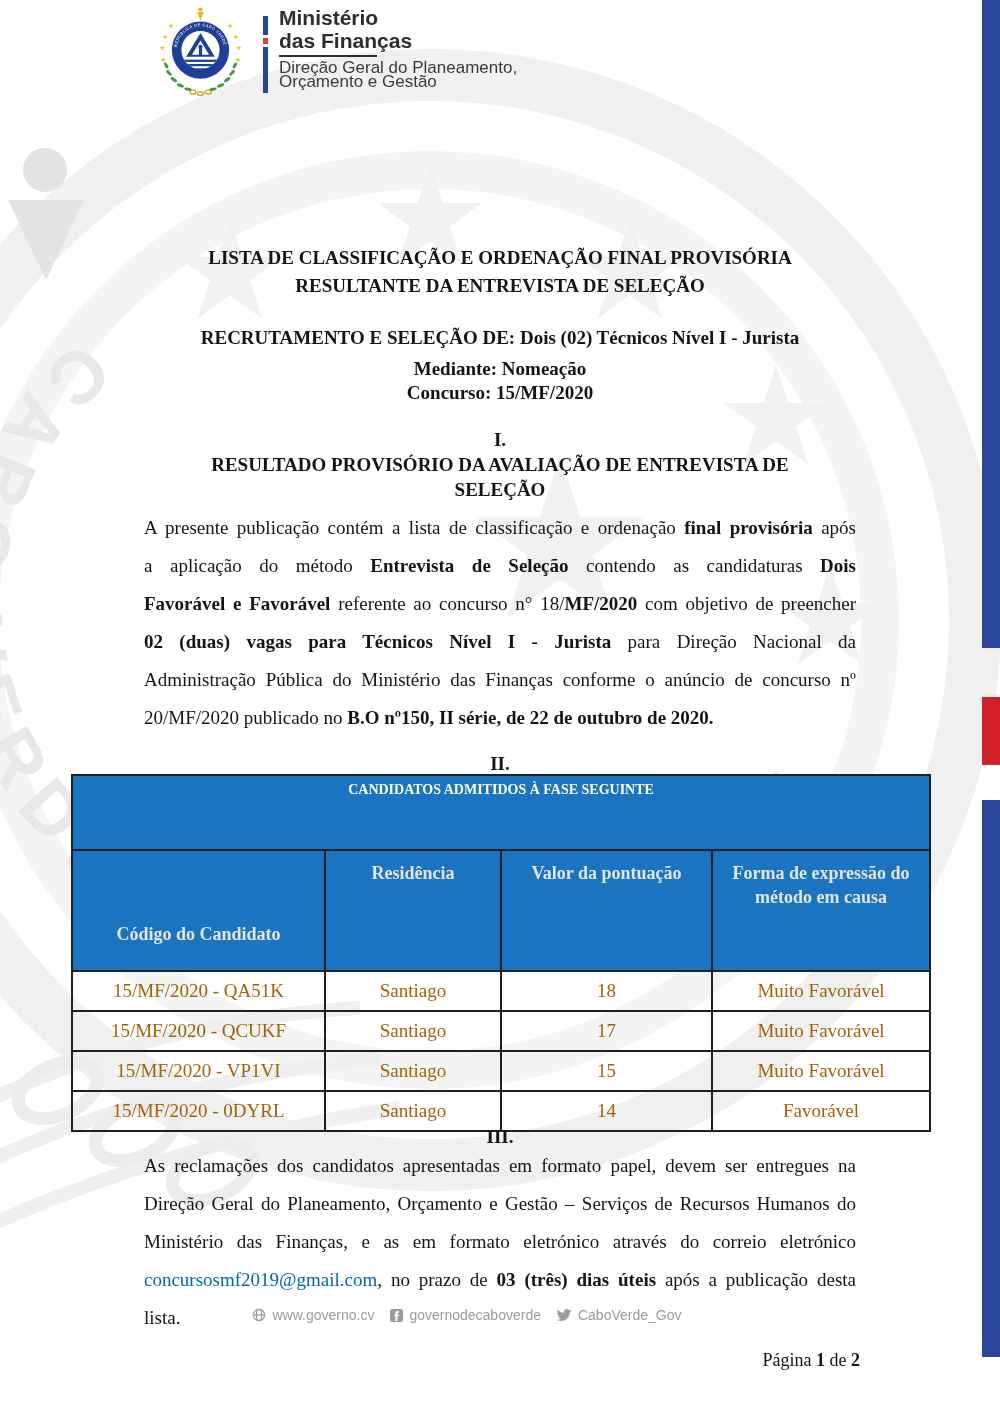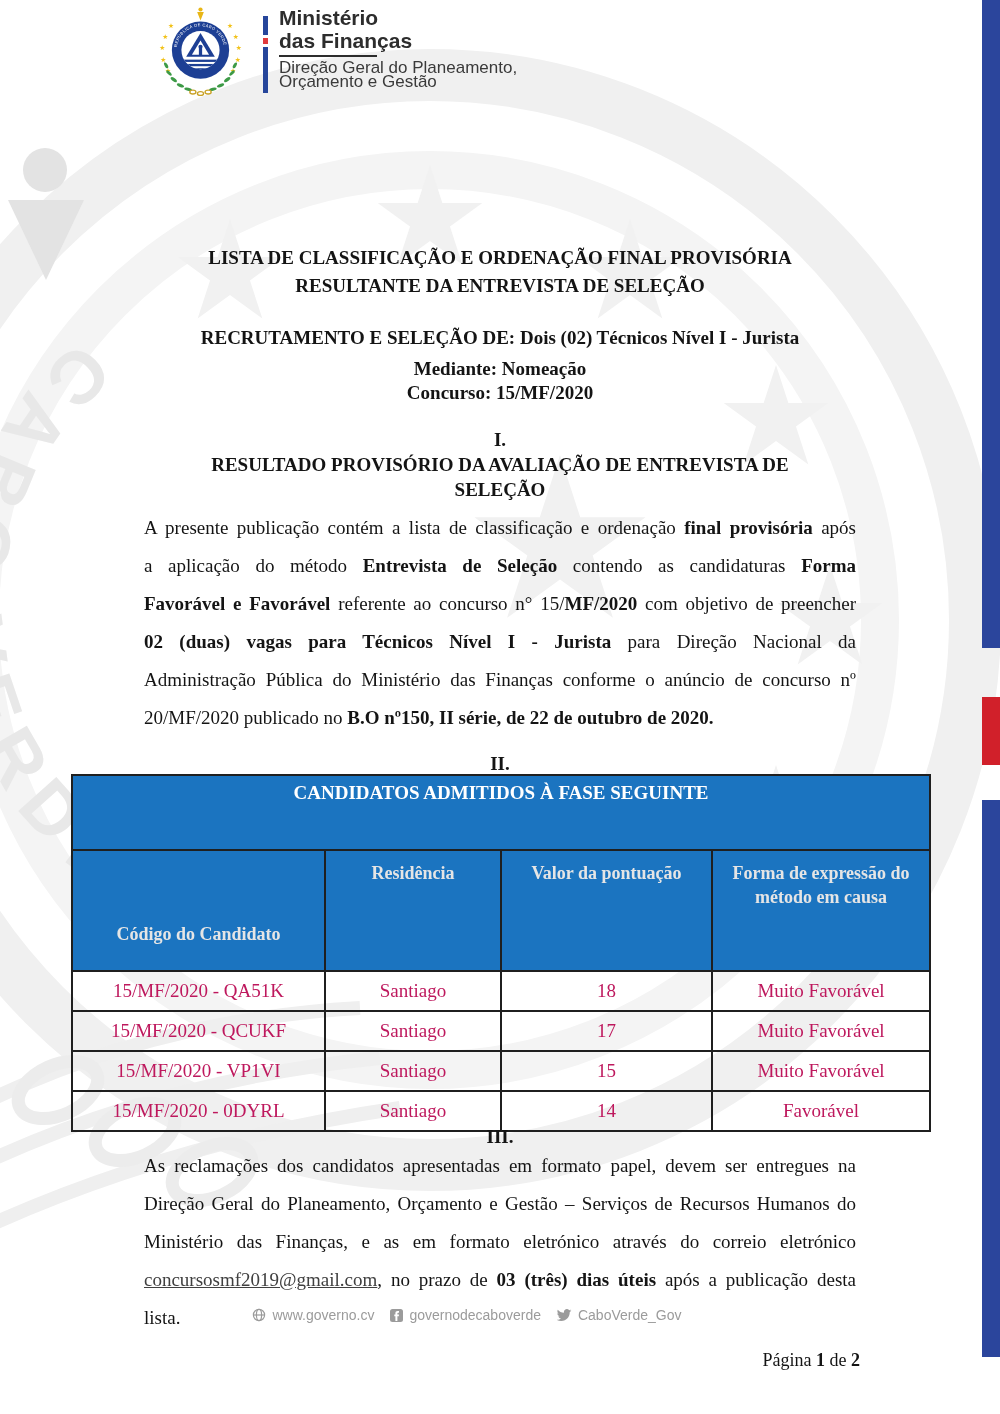--- a/index.html
+++ b/index.html
@@ -29,32 +29,32 @@
   .cblock{left:70px;right:70px;text-align:center;font-weight:700;}
   .t19{font-size:19px;line-height:28px;}
   .t18{font-size:19px;line-height:25px;}
   .sub{font-size:19px;line-height:23.5px;}
 
   
   .para{left:144px;width:712px;font-size:19px;}
   .jline{height:38px;line-height:38px;text-align:justify;text-align-last:justify;white-space:nowrap;}
   .jline.last{text-align-last:left;}
   .b{font-weight:700;}
-  .link{color:#404040;text-decoration:underline;}
+  .link{color:#0369a1;}
 
   
   table.results{border-collapse:collapse;width:858px;table-layout:fixed;}
   table.results th,table.results td{border:2px solid #1f1f1f;}
-  .thead-title{background:#1b74c0;color:#ffffff;font-size:19px;font-weight:700;
+  .thead-title{background:#1b74c0;color:#ffffff;font-size:14px;font-weight:700;
                height:66px;vertical-align:top;padding-top:6px;text-align:center;}
   .thead-col{background:#1b74c0;color:#e5e5e5;font-size:18px;font-weight:700;text-align:center;
              height:95px;vertical-align:top;padding:10px 6px 0 6px;line-height:24px;}
   .thead-col.bottom{vertical-align:bottom;padding:0 6px 24px 6px;}
   table.results td{height:36px;text-align:center;font-size:19px;vertical-align:middle;
-                   font-family:"Liberation Serif","DejaVu Serif",serif;color:#be185d;}
+                   font-family:"Liberation Serif","DejaVu Serif",serif;color:#a16207;}
 
   
   .social{left:0;right:66px;top:1307px;display:flex;justify-content:center;align-items:flex-end;gap:16px;
           font-family:"Liberation Sans","DejaVu Sans",sans-serif;font-size:14px;color:#9b9b9b;}
   .social .item{display:flex;align-items:center;gap:6px;}
   .pagenum{top:1350px;right:140px;font-size:18px;}
 </style>
 </head>
 <body>
 
@@ -191,22 +191,22 @@
     <div>Concurso: 15/MF/2020</div>
   </div>
 
   <div class="abs cblock t18" style="top:427px;">
     <div>I.</div>
     <div>RESULTADO PROVISÓRIO DA AVALIAÇÃO DE ENTREVISTA DE</div>
     <div>SELEÇÃO</div>
   </div>
   <div class="abs para" style="top:509px;">
     <div class="jline"><span>A presente publicação contém a lista de classificação e ordenação </span><span class="b">final provisória</span><span> após</span></div>
-    <div class="jline"><span>a aplicação do método </span><span class="b">Entrevista de Seleção</span><span> contendo as candidaturas </span><span class="b">Forma</span></div>
-    <div class="jline"><span class="b">Favorável e Favorável</span><span> referente ao concurso n° 15/</span><span class="b">MF/2020</span><span> com objetivo de preencher</span></div>
+    <div class="jline"><span>a aplicação do método </span><span class="b">Entrevista de Seleção</span><span> contendo as candidaturas </span><span class="b">Dois</span></div>
+    <div class="jline"><span class="b">Favorável e Favorável</span><span> referente ao concurso n° 18/</span><span class="b">MF/2020</span><span> com objetivo de preencher</span></div>
     <div class="jline"><span class="b">02 (duas) vagas para Técnicos Nível I - Jurista</span><span> para Direção Nacional da</span></div>
     <div class="jline"><span>Administração Pública do Ministério das Finanças conforme o anúncio de concurso nº</span></div>
     <div class="jline last"><span>20/MF/2020 publicado no </span><span class="b">B.O nº150, II série, de 22 de outubro de 2020.</span></div>
   </div>
 
   <div class="abs cblock t18" style="top:751px;">II.</div>
   <table class="results abs" style="left:71px;top:774px;">
     <colgroup>
         <col style="width:253px">
         <col style="width:176px">

